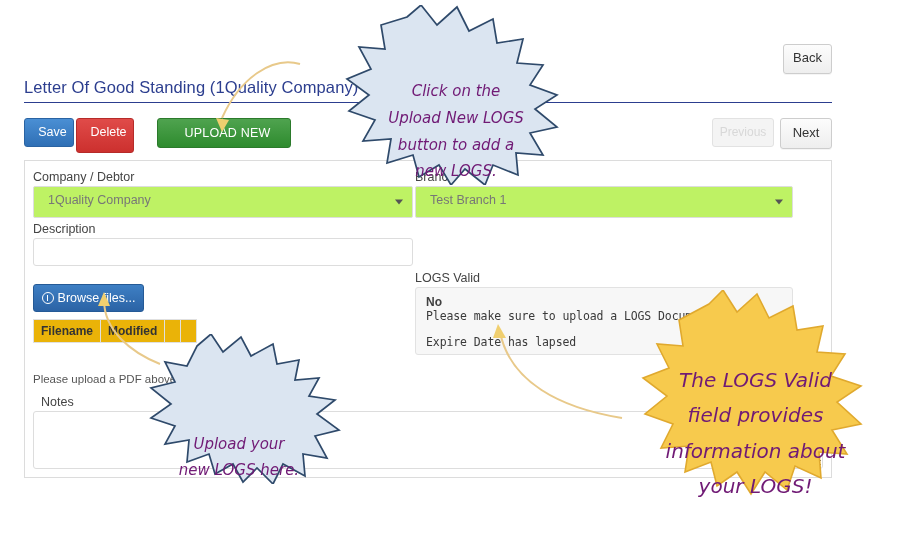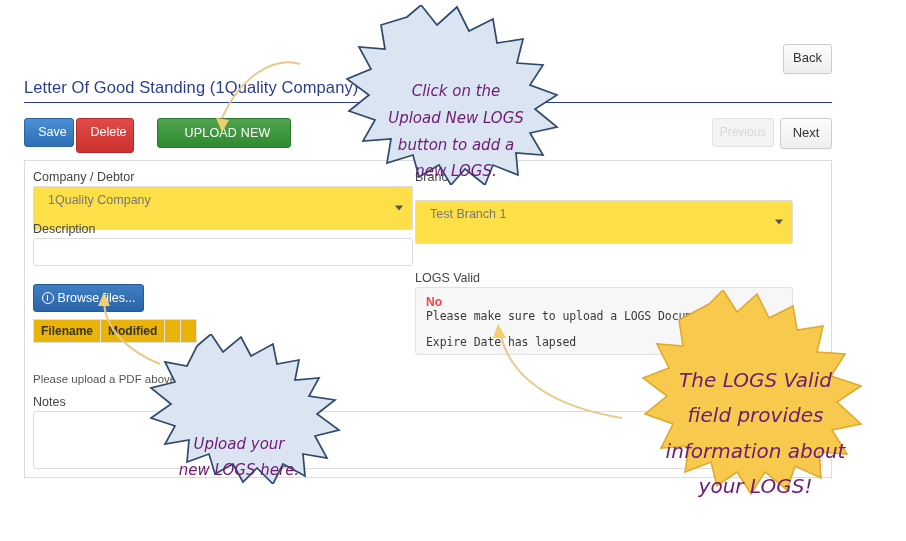--- a/index.html
+++ b/index.html
@@ -120,29 +120,29 @@
     box-sizing: border-box;
   }
   .field-label {
     position: absolute;
     font-size: 12.5px;
     color: #444;
     font-family: "Liberation Sans", sans-serif;
   }
   .select-box {
     position: absolute;
-    background: #fde047;
+    background: #bef264;
     border: 1px solid #dddddd;
     border-radius: 2px;
     box-sizing: border-box;
     font-size: 12.5px;
     color: #777;
     padding-left: 14px;
     line-height: 26px;
-    height: 44px;
+    height: 32px;
     cursor: pointer;
   }
   .select-caret {
     position: absolute;
     right: 9px; top: 50%;
     transform: translateY(-50%);
     width: 0; height: 0;
     border-left: 4px solid transparent;
     border-right: 4px solid transparent;
     border-top: 5px solid #555;
@@ -161,21 +161,21 @@
   }
 
   
   #label-company { left: 8px; top: 9px; }
   #select-company { left: 8px; top: 25px; width: 380px; }
   #label-description { left: 8px; top: 61px; }
   #input-description { left: 8px; top: 77px; width: 380px; }
 
   
   #label-branch { left: 390px; top: 9px; }
-  #select-branch { left: 390px; top: 39px; width: 378px; }
+  #select-branch { left: 390px; top: 25px; width: 378px; }
 
   
   #browse-files-button {
     position: absolute;
     left: 8px; top: 123px;
     width: 111px; height: 28px;
     background: linear-gradient(#3e7fc4, #2b63a5);
     border: 1px solid #255a96;
     border-radius: 3px;
     color: #fff;
@@ -221,21 +221,21 @@
     font-family: "Liberation Sans", sans-serif;
   }
   #file-table th.blank { width: 9px; padding: 4px 3px; }
 
   #pdf-hint {
     position: absolute;
     left: 8px; top: 212px;
     font-size: 11.5px;
     color: #555;
   }
-  #label-notes { left: 8px; top: 234px; }
+  #label-notes { left: 16px; top: 234px; }
   #notes-textarea {
     position: absolute;
     left: 8px; top: 250px;
     width: 790px; height: 58px;
     background: #fff;
     border: 1px solid #dddddd;
     border-radius: 3px;
     box-sizing: border-box;
   }
 
@@ -247,21 +247,21 @@
     width: 378px; height: 68px;
     background: #f7f7f7;
     border: 1px solid #e2e2e2;
     border-radius: 3px;
     box-sizing: border-box;
     padding: 7px 10px;
   }
   #logs-valid-status {
     font-weight: bold;
     font-size: 12px;
-    color: #ef4444;
+    color: #404040;
     font-family: "Liberation Sans", sans-serif;
   }
   .logs-valid-msg {
     font-family: "DejaVu Sans Mono", monospace;
     font-size: 11.5px;
     color: #3a3a3a;
     letter-spacing: -0.1px;
     white-space: nowrap;
   }
   #logs-valid-msg2 { margin-top: 12px; }

